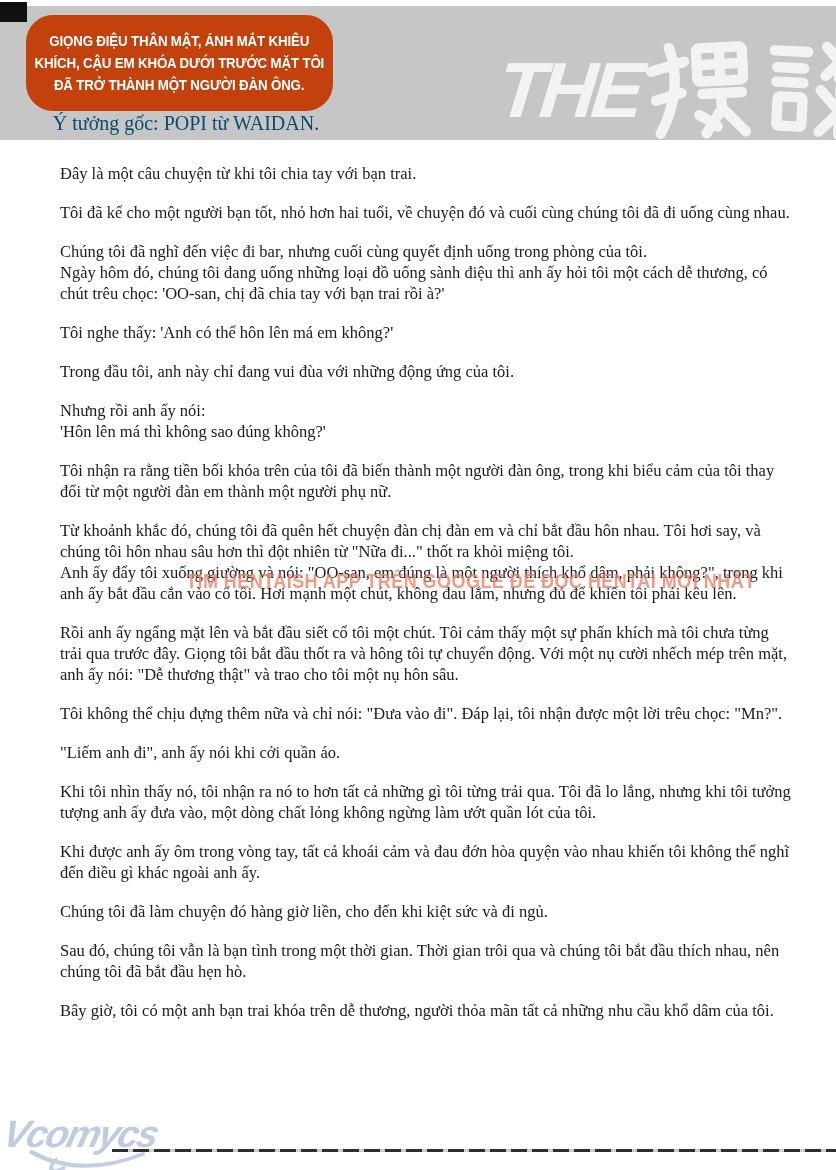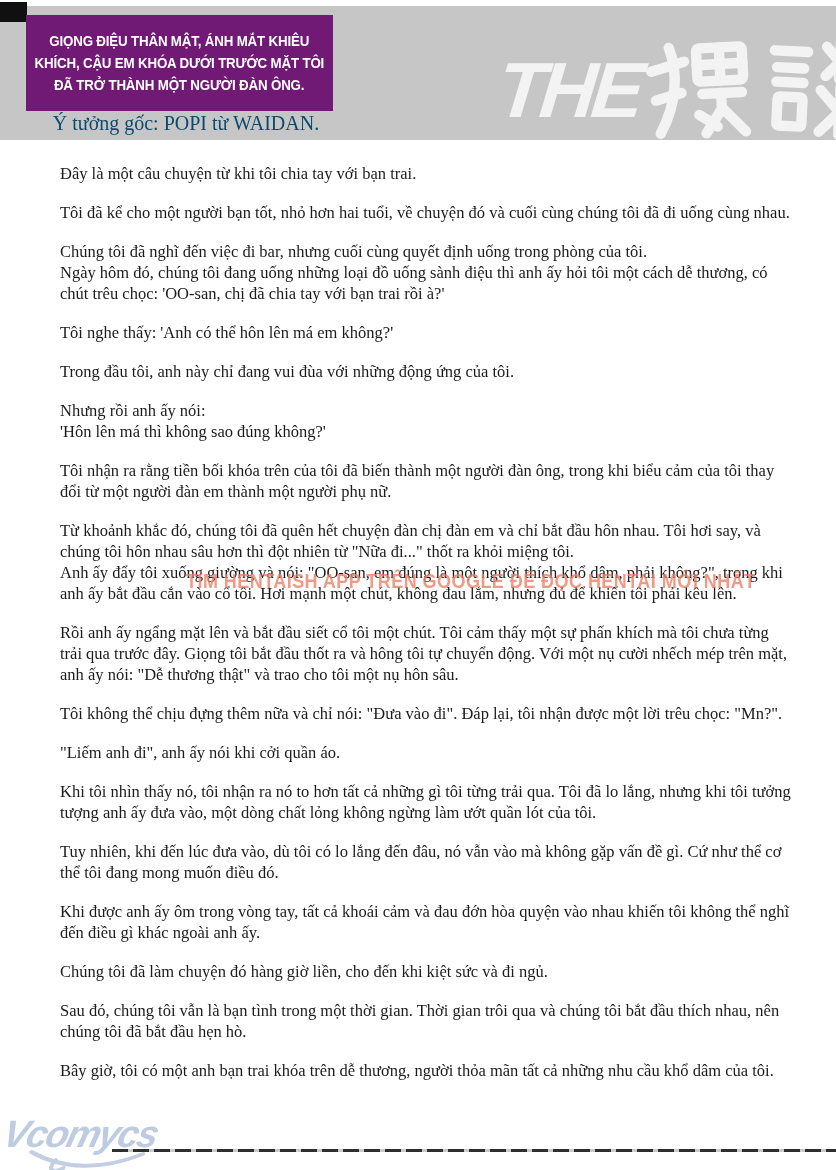--- a/index.html
+++ b/index.html
@@ -15,23 +15,24 @@
   .band {
     position: absolute; left: 0; top: 6px; width: 836px; height: 134px;
     background: #c6c6c6;
   }
   .corner-mark {
     position: absolute; left: 0; top: 2px; width: 27px; height: 20px;
     background: #101010;
   }
   .title-box {
     position: absolute; left: 26px; top: 15px; width: 307px; height: 96px;
-    background: #701a75;
+    background: #c2410c;
     display: flex; flex-direction: column; justify-content: center; align-items: center;
     gap: 0;
+    border-radius: 27px;
   }
   .title-box .line {
     color: #ffffff;
     font-family: "Liberation Sans", sans-serif;
     font-weight: 700;
     font-size: 14.5px;
     line-height: 22px;
     white-space: nowrap;
     transform: scaleX(0.92);
     letter-spacing: -0.2px;
@@ -154,21 +155,20 @@
     <p>Trong đầu tôi, anh này chỉ đang vui đùa với những động ứng của tôi.</p>
     <p>Nhưng rồi anh ấy nói:
 'Hôn lên má thì không sao đúng không?'</p>
     <p>Tôi nhận ra rằng tiền bối khóa trên của tôi đã biến thành một người đàn ông, trong khi biểu cảm của tôi thay đổi từ một người đàn em thành một người phụ nữ.</p>
     <p>Từ khoảnh khắc đó, chúng tôi đã quên hết chuyện đàn chị đàn em và chỉ bắt đầu hôn nhau. Tôi hơi say, và chúng tôi hôn nhau sâu hơn thì đột nhiên từ "Nữa đi..." thốt ra khỏi miệng tôi.
 Anh ấy đẩy tôi xuống giường và nói: "OO-san, em đúng là một người thích khổ dâm, phải không?", trong khi anh ấy bắt đầu cắn vào cổ tôi. Hơi mạnh một chút, không đau lắm, nhưng đủ để khiến tôi phải kêu lên.</p>
     <p>Rồi anh ấy ngẩng mặt lên và bắt đầu siết cổ tôi một chút. Tôi cảm thấy một sự phấn khích mà tôi chưa từng trải qua trước đây. Giọng tôi bắt đầu thốt ra và hông tôi tự chuyển động. Với một nụ cười nhếch mép trên mặt, anh ấy nói: "Dễ thương thật" và trao cho tôi một nụ hôn sâu.</p>
     <p>Tôi không thể chịu đựng thêm nữa và chỉ nói: "Đưa vào đi". Đáp lại, tôi nhận được một lời trêu chọc: "Mn?".</p>
     <p>"Liếm anh đi", anh ấy nói khi cởi quần áo.</p>
     <p>Khi tôi nhìn thấy nó, tôi nhận ra nó to hơn tất cả những gì tôi từng trải qua. Tôi đã lo lắng, nhưng khi tôi tưởng tượng anh ấy đưa vào, một dòng chất lỏng không ngừng làm ướt quần lót của tôi.</p>
-    <p>Tuy nhiên, khi đến lúc đưa vào, dù tôi có lo lắng đến đâu, nó vẫn vào mà không gặp vấn đề gì. Cứ như thể cơ thể tôi đang mong muốn điều đó.</p>
     <p>Khi được anh ấy ôm trong vòng tay, tất cả khoái cảm và đau đớn hòa quyện vào nhau khiến tôi không thể nghĩ đến điều gì khác ngoài anh ấy.</p>
     <p>Chúng tôi đã làm chuyện đó hàng giờ liền, cho đến khi kiệt sức và đi ngủ.</p>
     <p>Sau đó, chúng tôi vẫn là bạn tình trong một thời gian. Thời gian trôi qua và chúng tôi bắt đầu thích nhau, nên chúng tôi đã bắt đầu hẹn hò.</p>
     <p>Bây giờ, tôi có một anh bạn trai khóa trên dễ thương, người thỏa mãn tất cả những nhu cầu khổ dâm của tôi.</p>
   </div>
 
   <div class="promo">TÌM HENTAISH APP TRÊN GOOGLE ĐỂ ĐỌC HENTAI MỚI NHẤT</div>
 
   <div class="site-logo">
     <span>Vcomycs</span>

